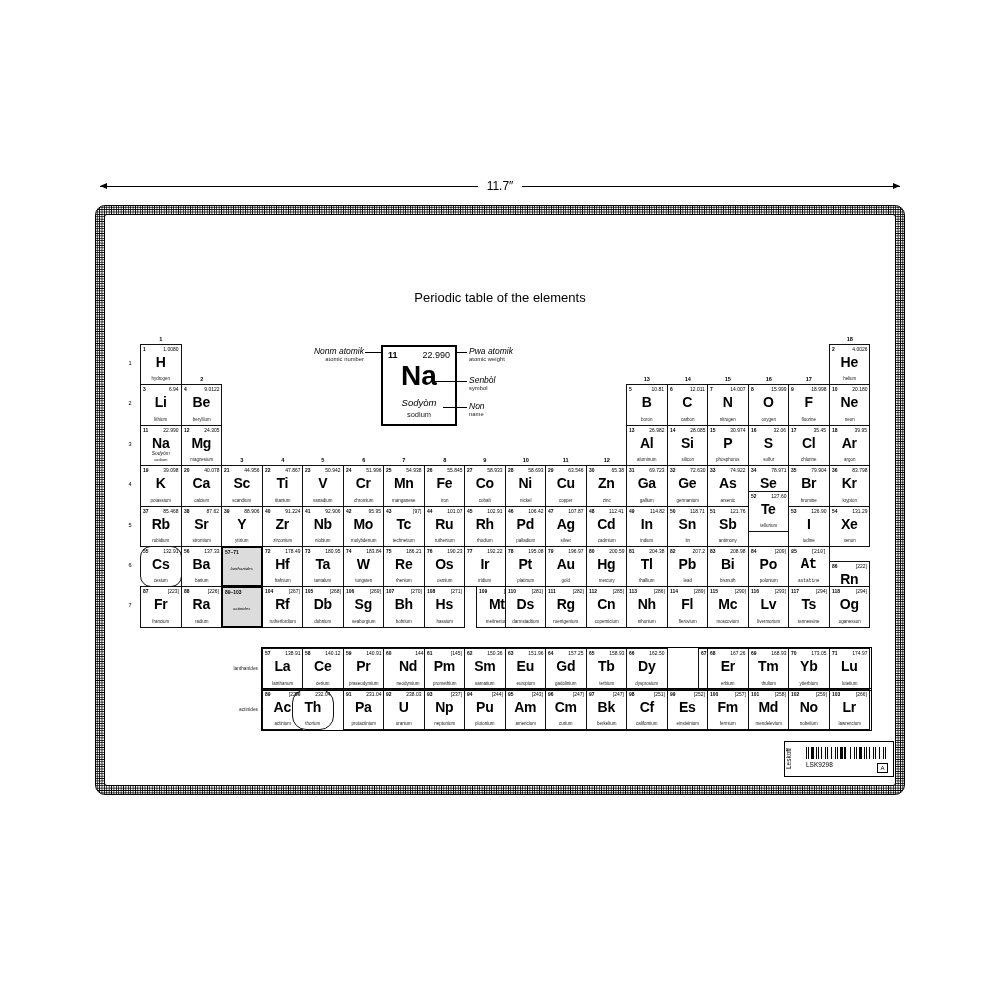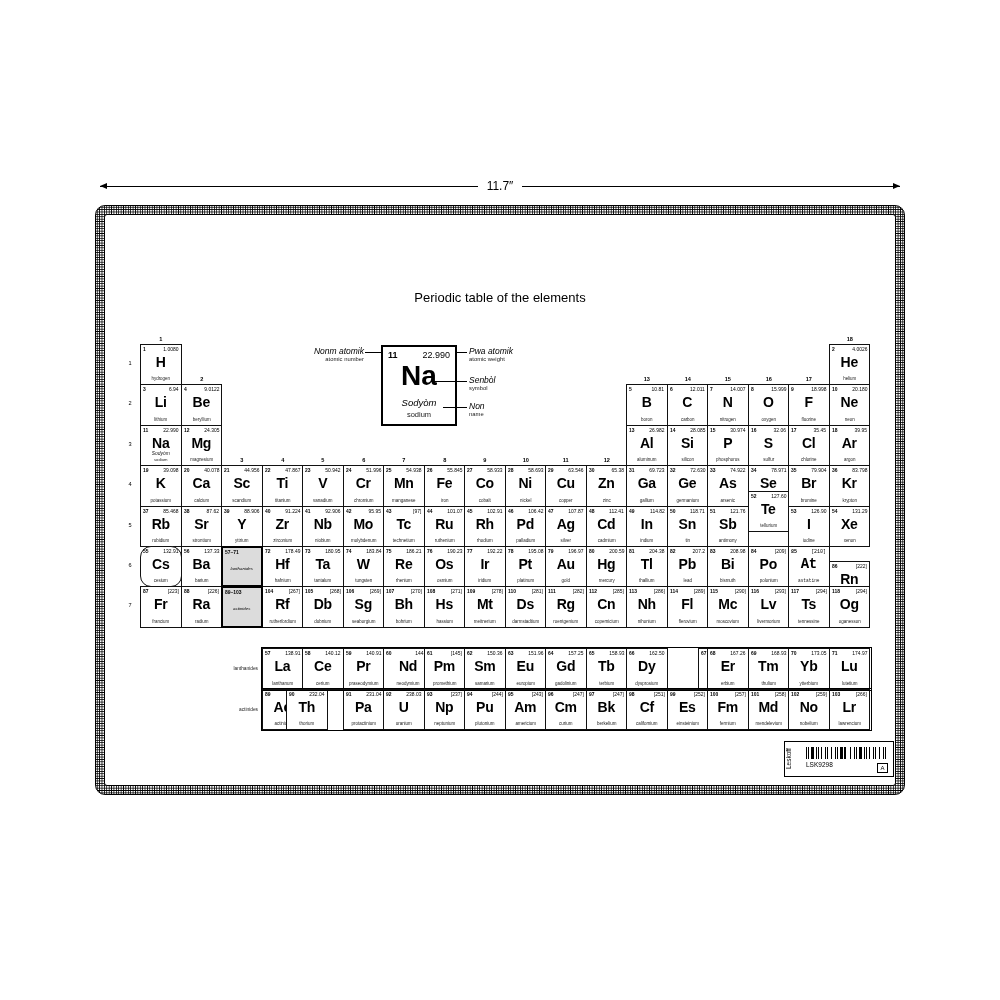--- a/index.html
+++ b/index.html
@@ -682,21 +682,21 @@
     <span class="nm">bohrium</span>
 
   </div>
           <div class="cell" style="left: 327.5px; top: 380.4px;">
     <span class="num">108</span>
     <span class="wt">[271]</span>
     <span class="sym">Hs</span>
     <span class="nm">hassium</span>
 
   </div>
-          <div class="cell" style="left: 368px; top: 380.4px;">
+          <div class="cell" style="left: 380px; top: 380.4px;">
     <span class="num">109</span>
     <span class="wt">[278]</span>
     <span class="sym">Mt</span>
     <span class="nm">meitnerium</span>
 
   </div>
           <div class="cell" style="left: 408.5px; top: 380.4px;">
     <span class="num">110</span>
     <span class="wt">[281]</span>
     <span class="sym">Ds</span>
@@ -864,21 +864,21 @@
     <span class="nm">lutetium</span>
 
   </div>
           <div class="cell" style="left: 165.5px; top: 482.7px;">
     <span class="num">89</span>
     <span class="wt">[227]</span>
     <span class="sym">Ac</span>
     <span class="nm">actinium</span>
 
   </div>
-          <div class="cell" style="left: 190px; top: 482.7px;">
+          <div class="cell" style="left: 196px; top: 482.7px; border-radius: 14px;">
     <span class="num">90</span>
     <span class="wt">232.04</span>
     <span class="sym">Th</span>
     <span class="nm">thorium</span>
 
   </div>
           <div class="cell" style="left: 246.5px; top: 482.7px;">
     <span class="num">91</span>
     <span class="wt">231.04</span>
     <span class="sym">Pa</span>

